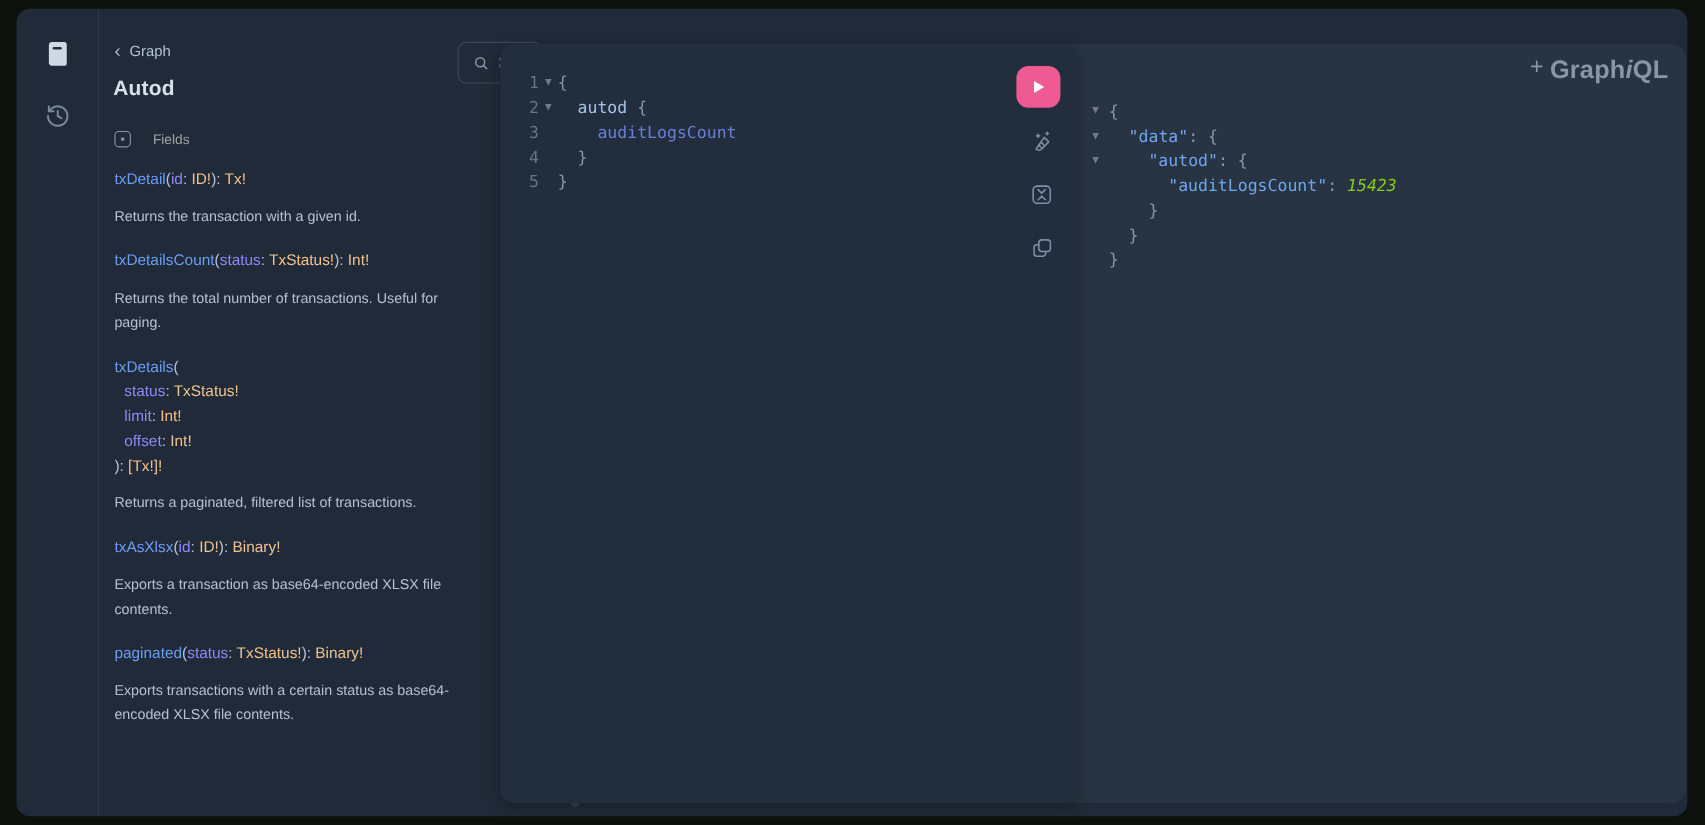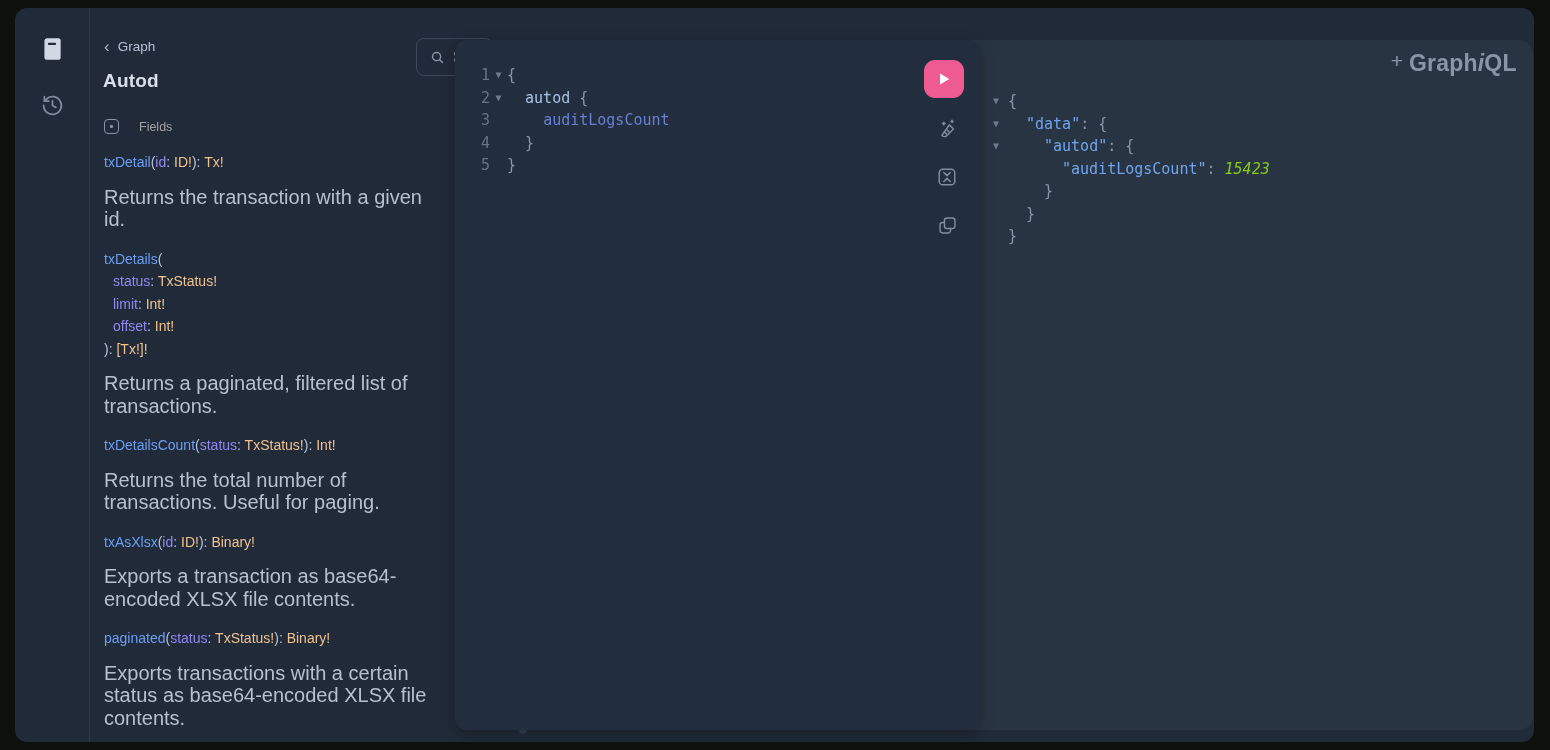--- a/index.html
+++ b/index.html
@@ -30,21 +30,21 @@
     color:#8a95a7; font-size:13.5px; cursor:pointer; background:transparent;
   }
   #fields-header { position:absolute; left:14px; top:111px; display:flex; align-items:flex-end; gap:20px; color:#a3a3a3; font-size:12.5px; font-weight:500; }
   .fields-badge { width:15px; height:15px; border:1.4px solid #8a94a6; border-radius:4px; position:relative; }
   .fields-badge::after { content:""; position:absolute; left:5px; top:5px; width:3px; height:3px; background:#8a94a6; border-radius:1px; }
 
   #doc-fields { position:absolute; left:14px; top:143px; width:332px; }
   .doc-entry { margin-bottom:17px; }
   .sig-line { font-size:14px; line-height:22.5px; white-space:nowrap; }
   .sig-line.ind { padding-left:9px; }
-  .desc { margin-top:12px; font-size:20px; line-height:22.5px; color:#b6c0cf; }
+  .desc { margin-top:12px; font-size:13px; line-height:22.5px; color:#b6c0cf; }
   .tk-field { color:#6b9ef3; cursor:pointer; }
   .tk-arg   { color:#9088f2; cursor:pointer; }
   .tk-type  { color:#f0c28e; cursor:pointer; }
   .tk-plain { color:#b7c2d7; }
 
   #doc-scrollbar { position:absolute; left:429px; top:130px; width:8px; height:596px; background:#323d4f; border-radius:4px; cursor:pointer; }
 
   
   #sessions { position:absolute; left:440px; top:32px; width:1078px; height:690px; background:#293442; border-radius:14px; }
   #editor-panel {
@@ -130,30 +130,30 @@
     <div id="fields-header">
       <span class="fields-badge"></span>
       <span>Fields</span>
     </div>
     <div id="doc-fields">
         <div class="doc-entry">
           <div class="sig-line"><span class="tk-field">txDetail</span><span class="tk-plain">(</span><span class="tk-arg">id</span><span class="tk-plain">: </span><span class="tk-type">ID!</span><span class="tk-plain">): </span><span class="tk-type">Tx!</span></div>
           <div class="desc">Returns the transaction with a given id.</div>
         </div>
         <div class="doc-entry">
+          <div class="sig-line"><span class="tk-field">txDetailsCount</span><span class="tk-plain">(</span><span class="tk-arg">status</span><span class="tk-plain">: </span><span class="tk-type">TxStatus!</span><span class="tk-plain">): </span><span class="tk-type">Int!</span></div>
+          <div class="desc">Returns the total number of transactions. Useful for paging.</div>
+        </div>
+        <div class="doc-entry">
           <div class="sig-line"><span class="tk-field">txDetails</span><span class="tk-plain">(</span></div>
           <div class="sig-line ind"><span class="tk-arg">status</span><span class="tk-plain">: </span><span class="tk-type">TxStatus!</span></div>
           <div class="sig-line ind"><span class="tk-arg">limit</span><span class="tk-plain">: </span><span class="tk-type">Int!</span></div>
           <div class="sig-line ind"><span class="tk-arg">offset</span><span class="tk-plain">: </span><span class="tk-type">Int!</span></div>
           <div class="sig-line"><span class="tk-plain">): </span><span class="tk-type">[Tx!]!</span></div>
           <div class="desc">Returns a paginated, filtered list of transactions.</div>
-        </div>
-        <div class="doc-entry">
-          <div class="sig-line"><span class="tk-field">txDetailsCount</span><span class="tk-plain">(</span><span class="tk-arg">status</span><span class="tk-plain">: </span><span class="tk-type">TxStatus!</span><span class="tk-plain">): </span><span class="tk-type">Int!</span></div>
-          <div class="desc">Returns the total number of transactions. Useful for paging.</div>
         </div>
         <div class="doc-entry">
           <div class="sig-line"><span class="tk-field">txAsXlsx</span><span class="tk-plain">(</span><span class="tk-arg">id</span><span class="tk-plain">: </span><span class="tk-type">ID!</span><span class="tk-plain">): </span><span class="tk-type">Binary!</span></div>
           <div class="desc">Exports a transaction as base64-encoded XLSX file contents.</div>
         </div>
         <div class="doc-entry">
           <div class="sig-line"><span class="tk-field">paginated</span><span class="tk-plain">(</span><span class="tk-arg">status</span><span class="tk-plain">: </span><span class="tk-type">TxStatus!</span><span class="tk-plain">): </span><span class="tk-type">Binary!</span></div>
           <div class="desc">Exports transactions with a certain status as base64-encoded XLSX file contents.</div>
         </div>
       </div>

